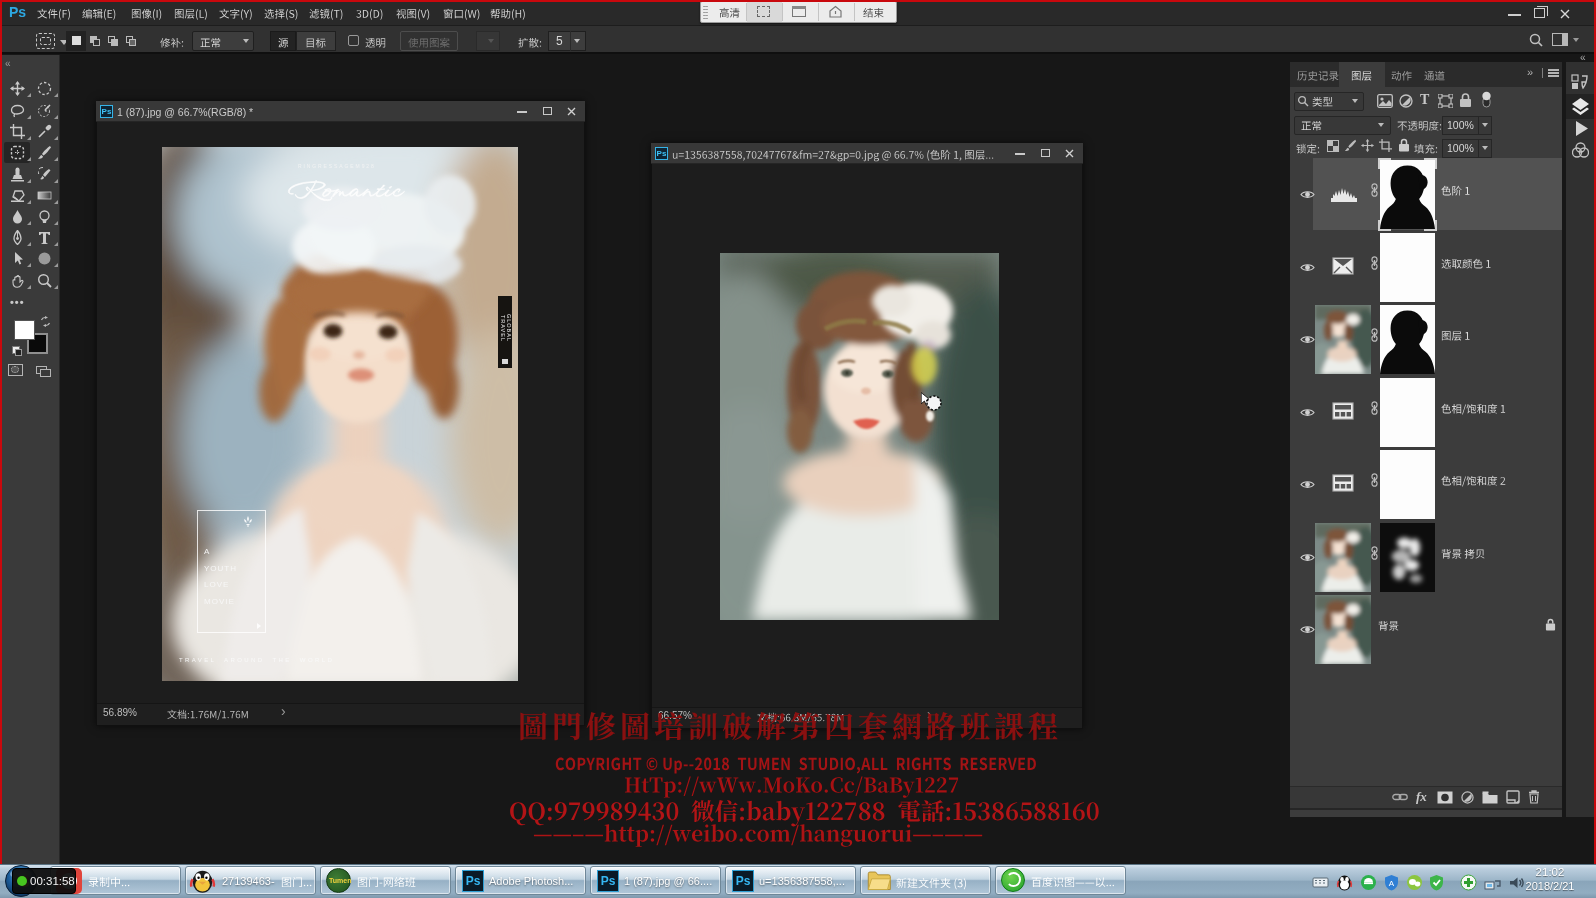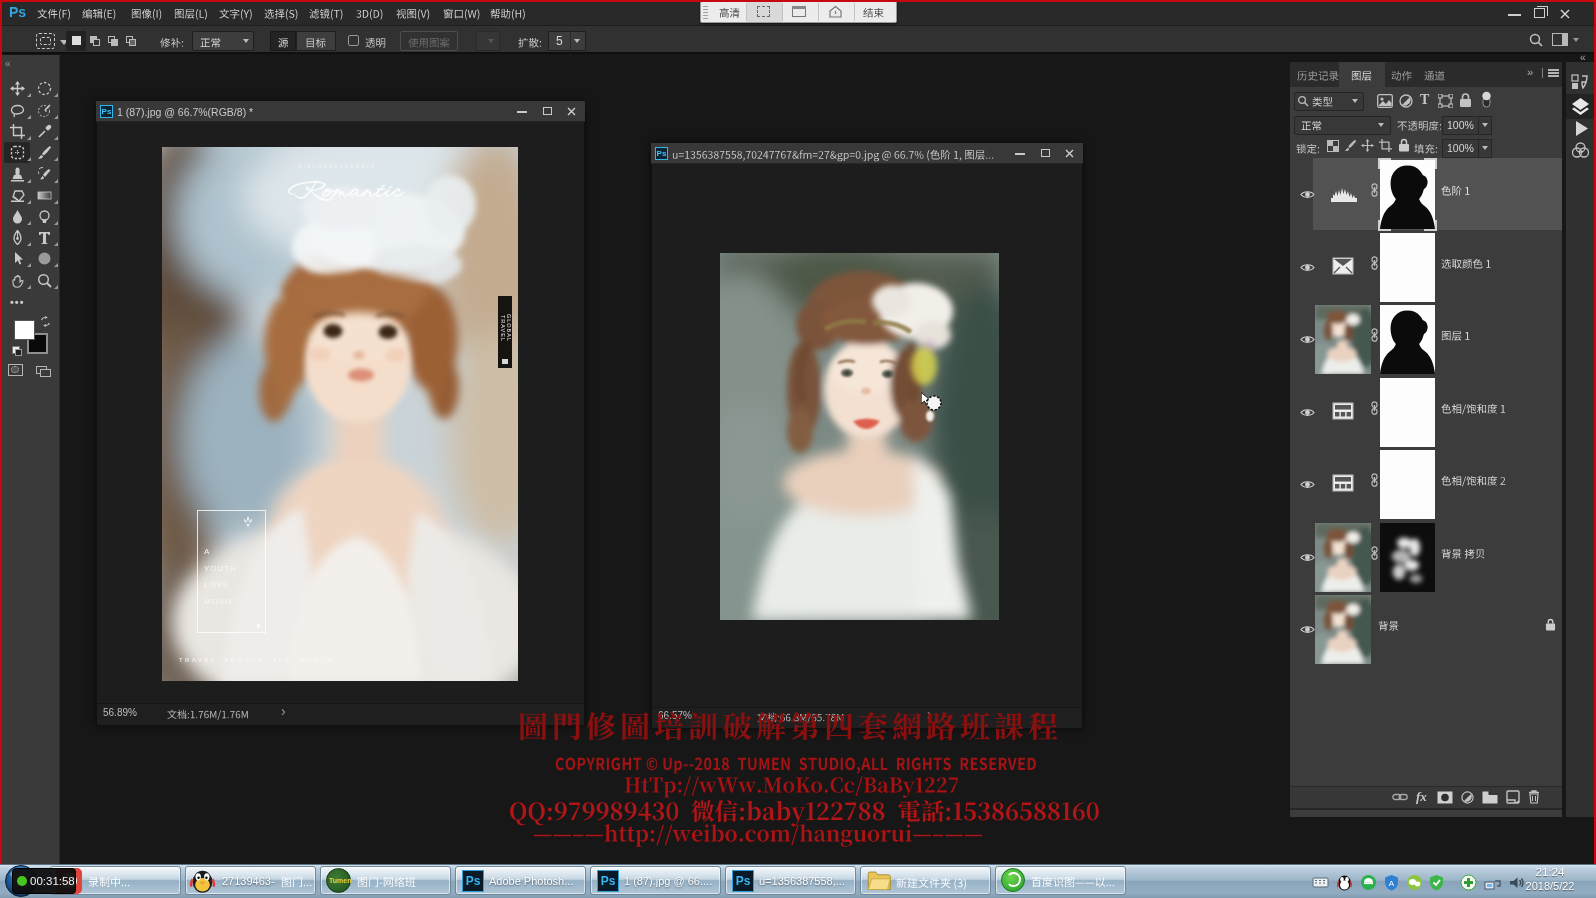--- a/index.html
+++ b/index.html
@@ -897,14 +897,14 @@
     </svg>
 <svg class="abs" style="left:1484px;top:874px" width="17" height="17" viewBox="0 0 17 17">
       <rect x="1" y="8" width="9" height="7" fill="#dfe8ee" stroke="#49596a"></rect>
       <rect x="3" y="10" width="5" height="3" fill="#6fb7e8"></rect>
       <path d="M11 7 h5 v5 h-3" fill="none" stroke="#49596a" stroke-width="1.4"></path>
     </svg>
 <svg class="abs" style="left:1508px;top:874px" width="17" height="17" viewBox="0 0 17 17">
       <path d="M2 7 H5.5 L9.5 3.5 V14 L5.5 10.5 H2 Z" fill="#3a4a58"></path>
       <path d="M11.5 6 a4 4 0 0 1 0 5.5 M13.5 4.5 a7 7 0 0 1 0 8.5" stroke="#3a4a58" stroke-width="1.4" fill="none"></path>
     </svg>
-<div class="abs" style="left:1512px;top:866px;width:76px;text-align:center;color:#fff;font-size:11.5px;text-shadow:0 1px 1px rgba(0,0,0,.5)">21:24</div>
-<div class="abs" style="left:1512px;top:880px;width:76px;text-align:center;color:#fff;font-size:11px;text-shadow:0 1px 1px rgba(0,0,0,.5)">2018/5/22</div>
+<div class="abs" style="left:1512px;top:866px;width:76px;text-align:center;color:#fff;font-size:11.5px;text-shadow:0 1px 1px rgba(0,0,0,.5)">21:02</div>
+<div class="abs" style="left:1512px;top:880px;width:76px;text-align:center;color:#fff;font-size:11px;text-shadow:0 1px 1px rgba(0,0,0,.5)">2018/2/21</div>
 </div>
 </body></html>

